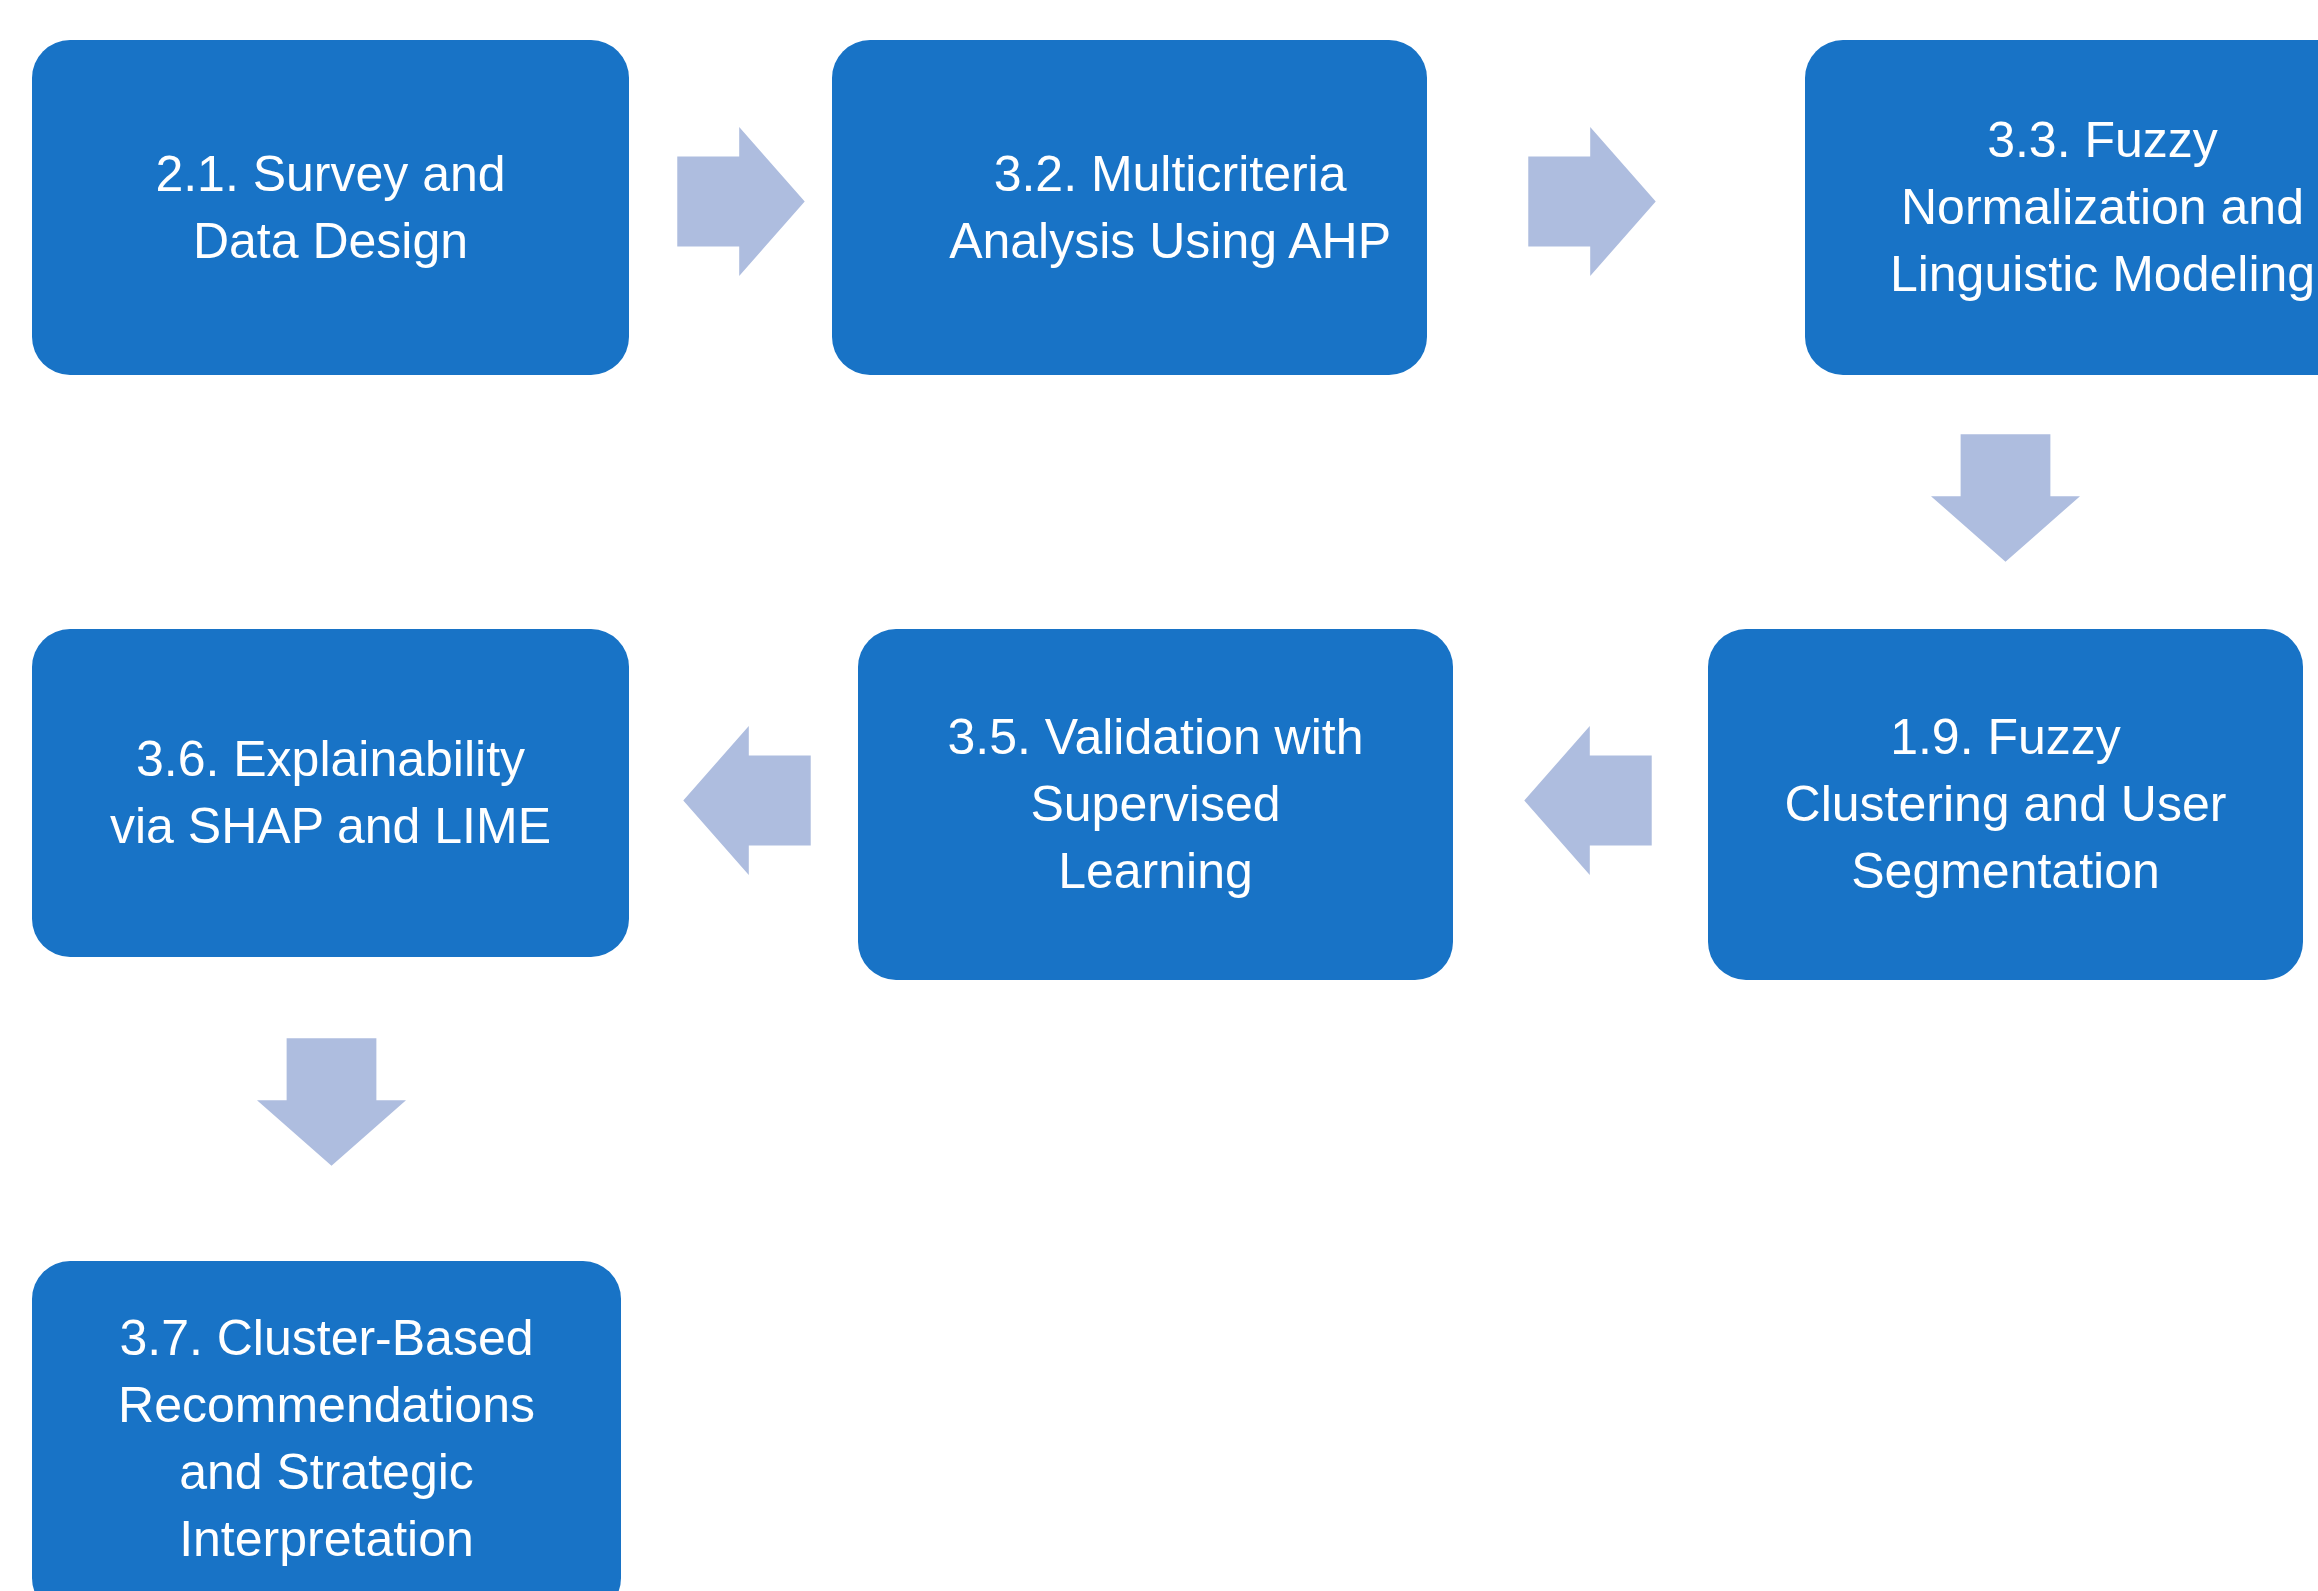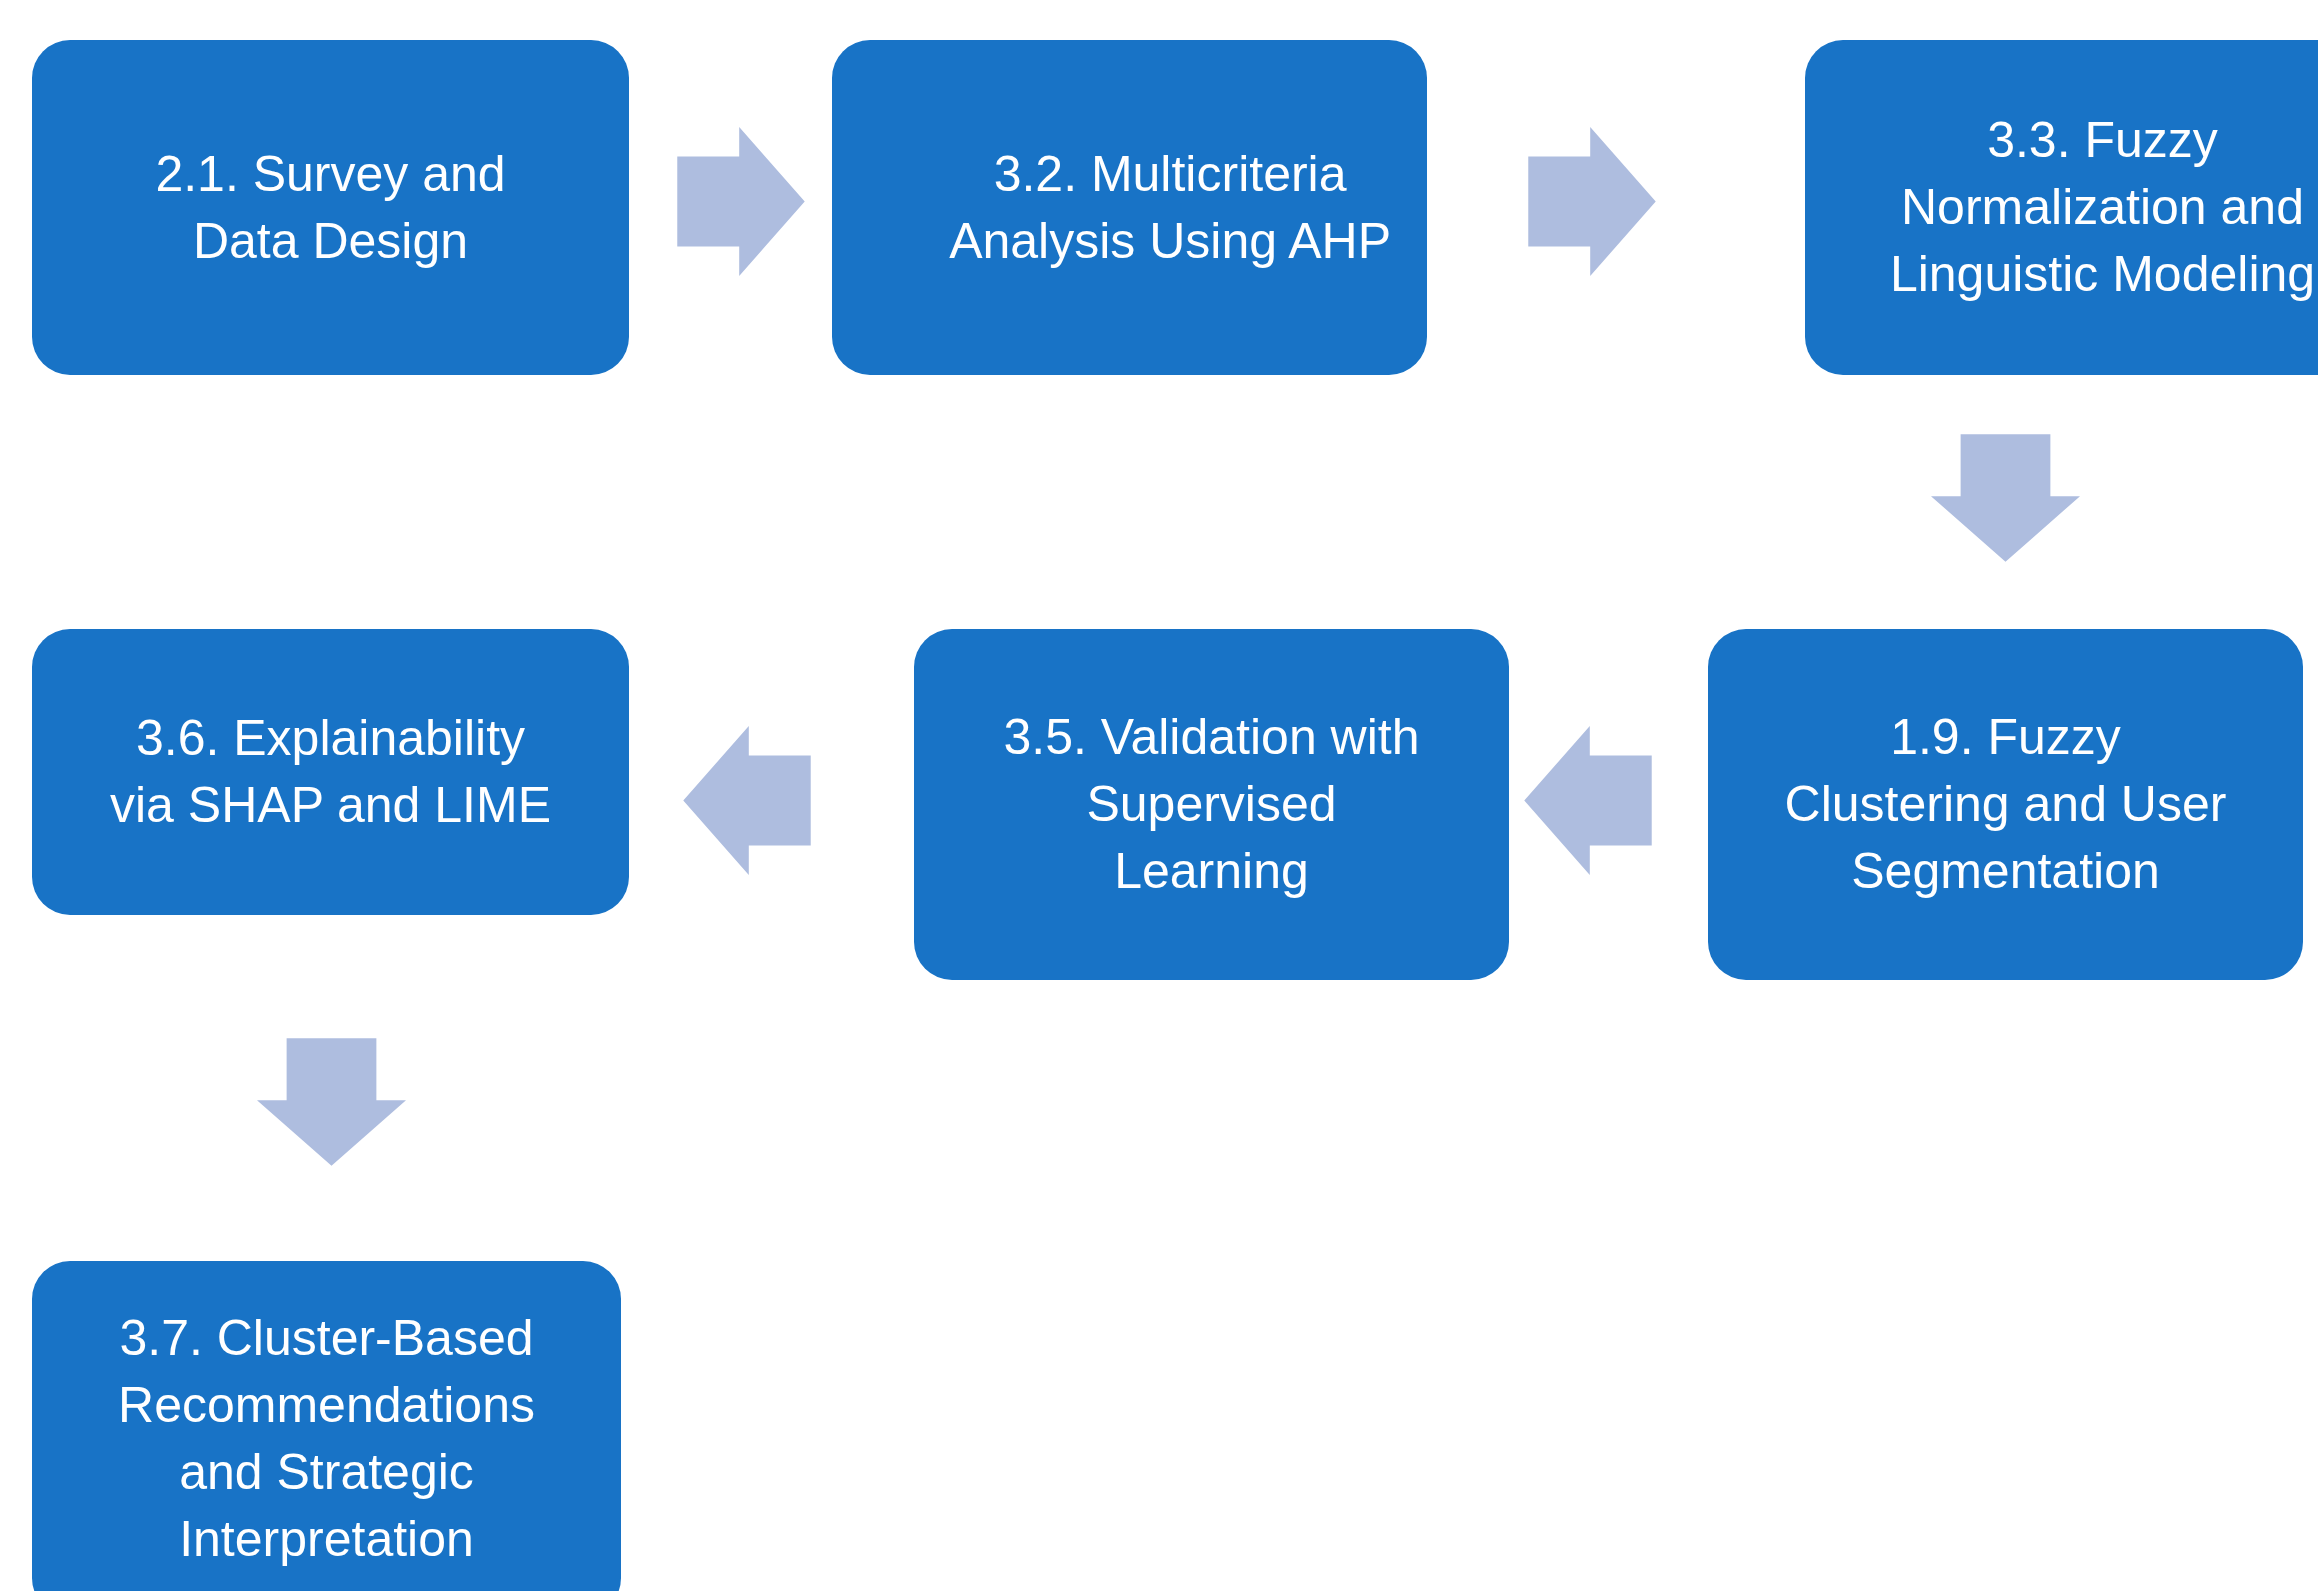--- a/index.html
+++ b/index.html
@@ -40,22 +40,22 @@
 
   
   .pos-box-1{left:32px;  top:40px; width:597px; height:335px;}
   .pos-box-2{left:832px; top:40px; width:595px; height:335px;justify-content:flex-end;}
   .pos-box-3{left:1805px;top:40px; width:595px; height:335px;}
   .pos-ar-1 {left:677px; top:127px; width:128px; height:149px;}
   .pos-ar-2 {left:1528px;top:127px; width:128px; height:149px;}
   .pos-ad-1 {left:1931px;top:434px; width:149px; height:128px;}
   
   .pos-box-4{left:1708px;top:629px; width:595px; height:351px;}
-  .pos-box-5{left:914px; top:629px; width:595px; height:351px;}
-  .pos-box-6{left:32px;  top:629px; width:597px; height:286px;justify-content:center;}
+  .pos-box-5{left:858px; top:629px; width:595px; height:351px;}
+  .pos-box-6{left:32px;  top:629px; width:597px; height:328px;justify-content:center;}
   .pos-al-1 {left:1524px;top:726px; width:128px; height:149px;}
   .pos-al-2 {left:683px; top:726px; width:128px; height:149px;}
   .pos-ad-2 {left:257px; top:1038px;width:149px; height:128px;}
   
   .pos-box-7{left:32px;  top:1227px;width:589px; height:355px;margin-top:34px;}
 </style>
 </head>
 <body>
 
 <div class="canvas">

